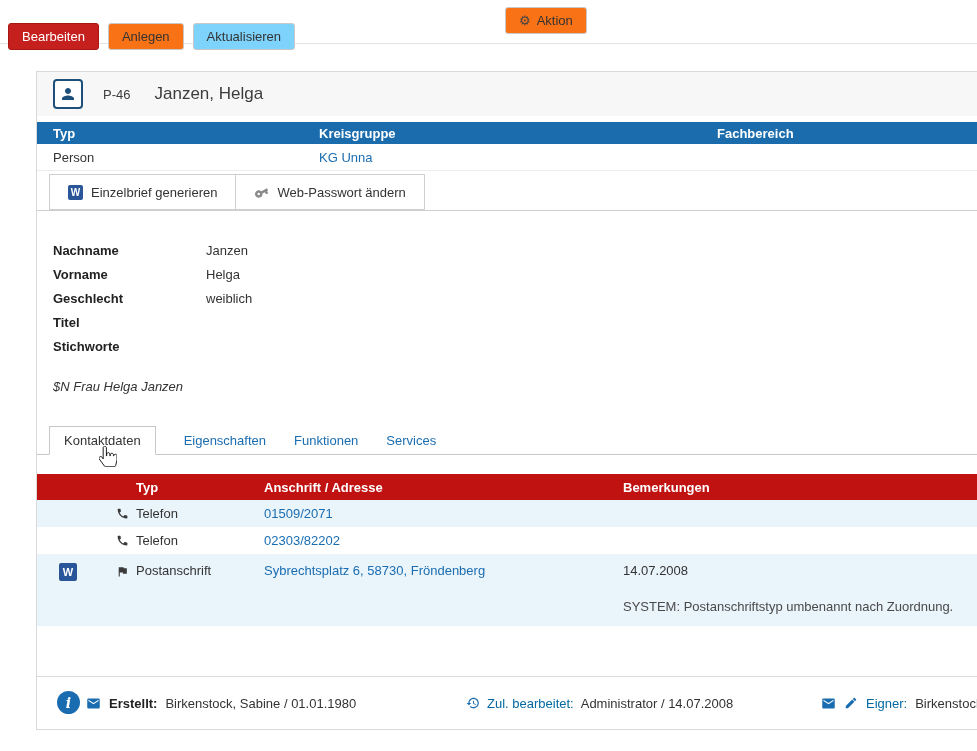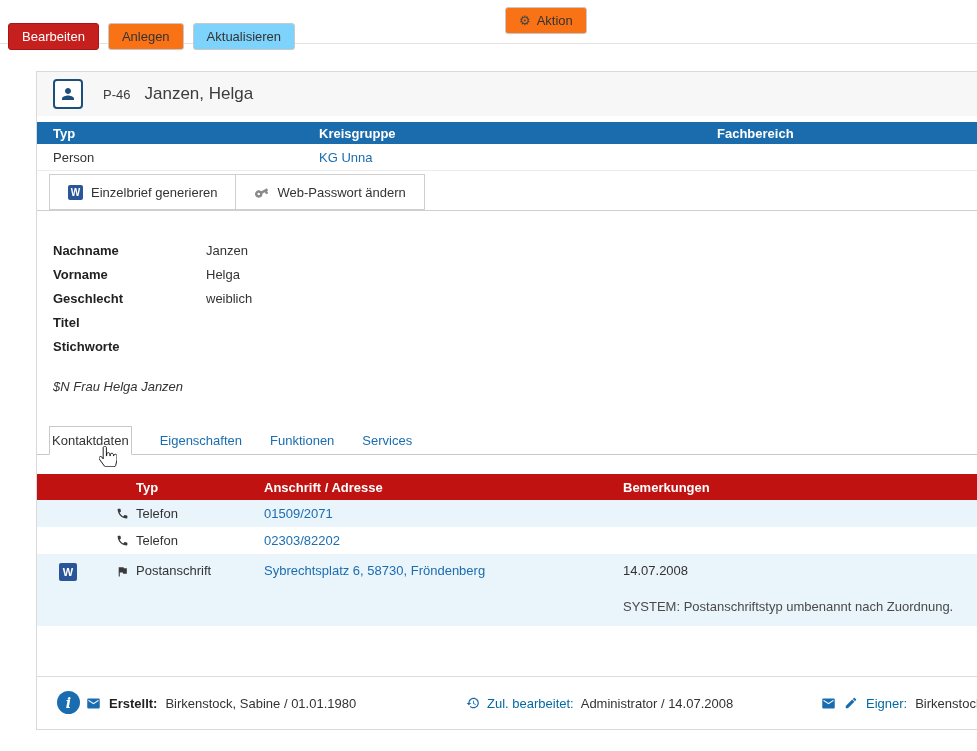--- a/index.html
+++ b/index.html
@@ -18,21 +18,21 @@
   .btn-gray{background:#7dd3fc;}
   .btn-aktion{position:absolute;left:505px;top:7px;}
   .gear{margin-right:6px;font-size:13px;color:#444;}
   
   .card{position:absolute;left:36px;top:71px;width:945px;height:657px;background:#fff;
         border:1px solid #d9d9d9;overflow:hidden;}
   .card-header{height:44px;background:#f7f7f7;display:flex;align-items:center;padding-left:16px;}
   .person-box{width:26px;height:26px;border:2px solid #1c4f79;border-radius:4px;background:#fff;
               display:flex;align-items:center;justify-content:center;flex:0 0 auto;}
   .rec-id{margin-left:20px;font-size:13px;color:#3c3c3c;}
-  .rec-name{margin-left:14px;font-size:17px;color:#3c3c3c;}
+  .rec-name{margin-left:24px;font-size:17px;color:#3c3c3c;}
   .blue-bar{margin-top:6px;height:22px;background:#1a6cac;color:#fff;font-weight:bold;
             display:grid;grid-template-columns:266px 398px 1fr;align-items:center;padding-left:16px;}
   .type-row{height:26px;display:grid;grid-template-columns:266px 398px 1fr;align-items:center;
             padding-left:16px;border-bottom:1px solid #ececec;}
   a.lnk{color:#1a6db1;text-decoration:none;cursor:pointer;}
   
   .action-strip{margin-top:3px;height:36px;border-bottom:1px solid #cfcfcf;display:flex;padding-left:12px;}
   .strip-btn{display:inline-flex;align-items:center;gap:8px;height:36px;box-sizing:border-box;
              padding:0 18px;background:#fff;border:1px solid #cfcfcf;border-left-width:1px;
              font-family:inherit;font-size:13px;color:#333;cursor:pointer;}
@@ -43,21 +43,21 @@
   
   .fields{margin-top:28px;padding-left:16px;}
   .field-row{display:flex;line-height:24px;}
   .field-label{width:153px;font-weight:bold;color:#222;flex:0 0 auto;}
   .field-value{color:#333;}
   .salutation{margin-top:20px;padding-left:16px;font-style:italic;color:#333;height:16px;}
   
   .tabbar{margin-top:31px;height:28px;border-bottom:1px solid #c8c8c8;display:flex;
           align-items:stretch;padding-left:12px;box-sizing:content-box;}
   .tab-active{background:#fff;border:1px solid #c8c8c8;border-bottom:1px solid #fff;
-              margin-bottom:-1px;padding:0 2px;display:flex;align-items:center;color:#333;cursor:default;}
+              margin-bottom:-1px;padding:0 14px;display:flex;align-items:center;color:#333;cursor:default;}
   .tab-link{display:flex;align-items:center;margin-left:28px;color:#1a6db1;cursor:pointer;}
   
   .contact{margin-top:19px;}
   .cgrid{display:grid;grid-template-columns:79px 20px 128px 359px 1fr;align-items:center;}
   .red-bar{height:26px;background:#c11212;color:#fff;font-weight:bold;}
   .crow{min-height:27px;}
   .crow.alt{background:#eaf4fb;}
   .crow.tall{align-items:flex-start;padding-top:9px;height:63px;}
   .cell-doc{padding-left:22px;}
   .bem-date{color:#333;}

